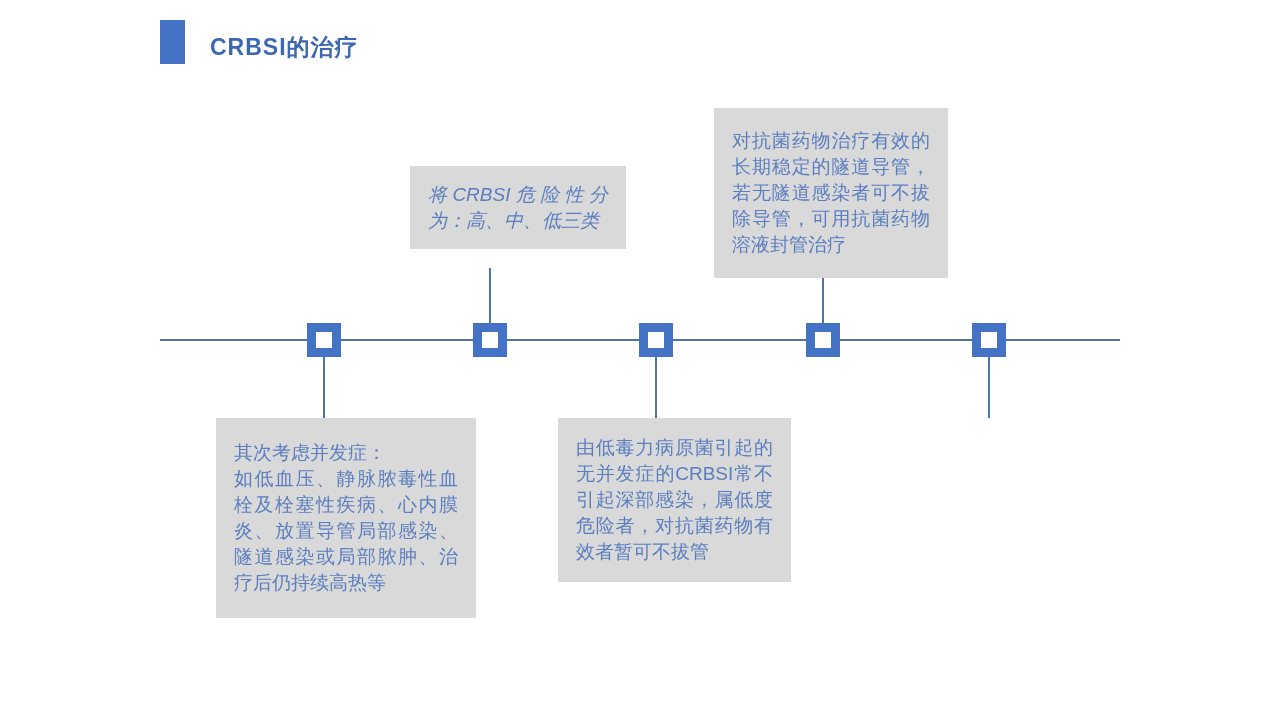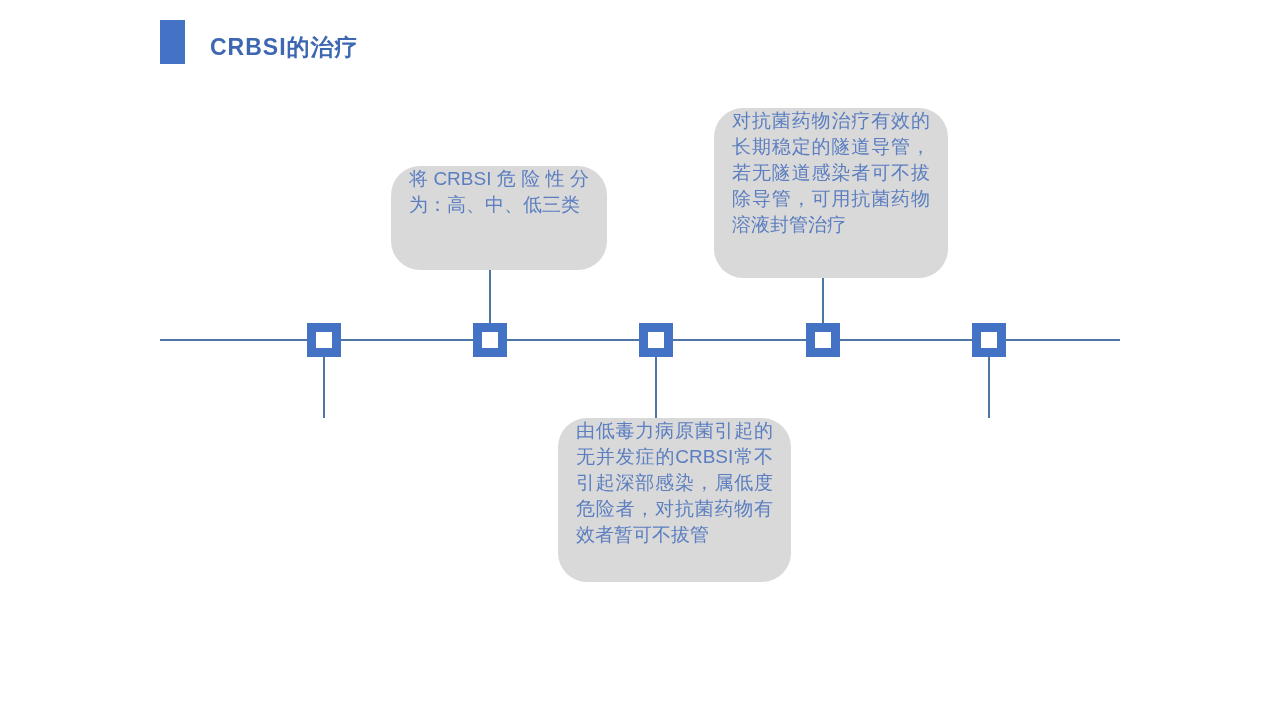--- a/index.html
+++ b/index.html
@@ -40,32 +40,31 @@
     position:absolute;width:2px;background:var(--line,#4E75A4);
   }
   .c1{left:323px;top:357px;height:61px;}
   .c2{left:489px;top:268px;height:55px;}
   .c3{left:655px;top:357px;height:61px;}
   .c4{left:822px;top:278px;height:45px;}
   .c5{left:988px;top:357px;height:61px;}
   
   .callout{
     position:absolute;background:var(--box_bg,#D9D9D9);
-    display:flex;align-items:flex-start;
+    display:flex;align-items:center;
     padding:0 18px;
-    border-radius:29px;
   }
   .callout p{
     width:100%;
     color:var(--box_text,#5B7EC0);
     font-size:19px;line-height:26px;
     text-align:justify;
     white-space:pre-line;
   }
-  .top1{left:391px;top:166px;width:216px;height:104px;}
+  .top1{left:410px;top:166px;width:216px;height:83px;font-style:italic;}
   .top2{left:714px;top:108px;width:234px;height:170px;}
   .bottom1{left:216px;top:418px;width:260px;height:200px;}
   .bottom2{left:558px;top:418px;width:233px;height:164px;}
   .bottom3{left:864px;top:418px;width:246px;height:200px;}
 </style>
 </head>
 <body>
 
 <div class="slide">
 
@@ -87,19 +86,23 @@
   <div class="marker m5"></div>
 
   <div class="callout top1">
     <p>将CRBSI危险性分为：高、中、低三类</p>
   </div>
 
   <div class="callout top2">
     <p>对抗菌药物治疗有效的长期稳定的隧道导管，若无隧道感染者可不拔除导管，可用抗菌药物溶液封管治疗</p>
   </div>
 
+  <div class="callout bottom1">
+    <p>其次考虑并发症：
+如低血压、静脉脓毒性血栓及栓塞性疾病、心内膜炎、放置导管局部感染、隧道感染或局部脓肿、治疗后仍持续高热等</p>
+  </div>
 
   <div class="callout bottom2">
     <p>由低毒力病原菌引起的无并发症的CRBSI常不引起深部感染，属低度危险者，对抗菌药物有效者暂可不拔管</p>
   </div>
 
 
 </div>
 
 </body></html>

